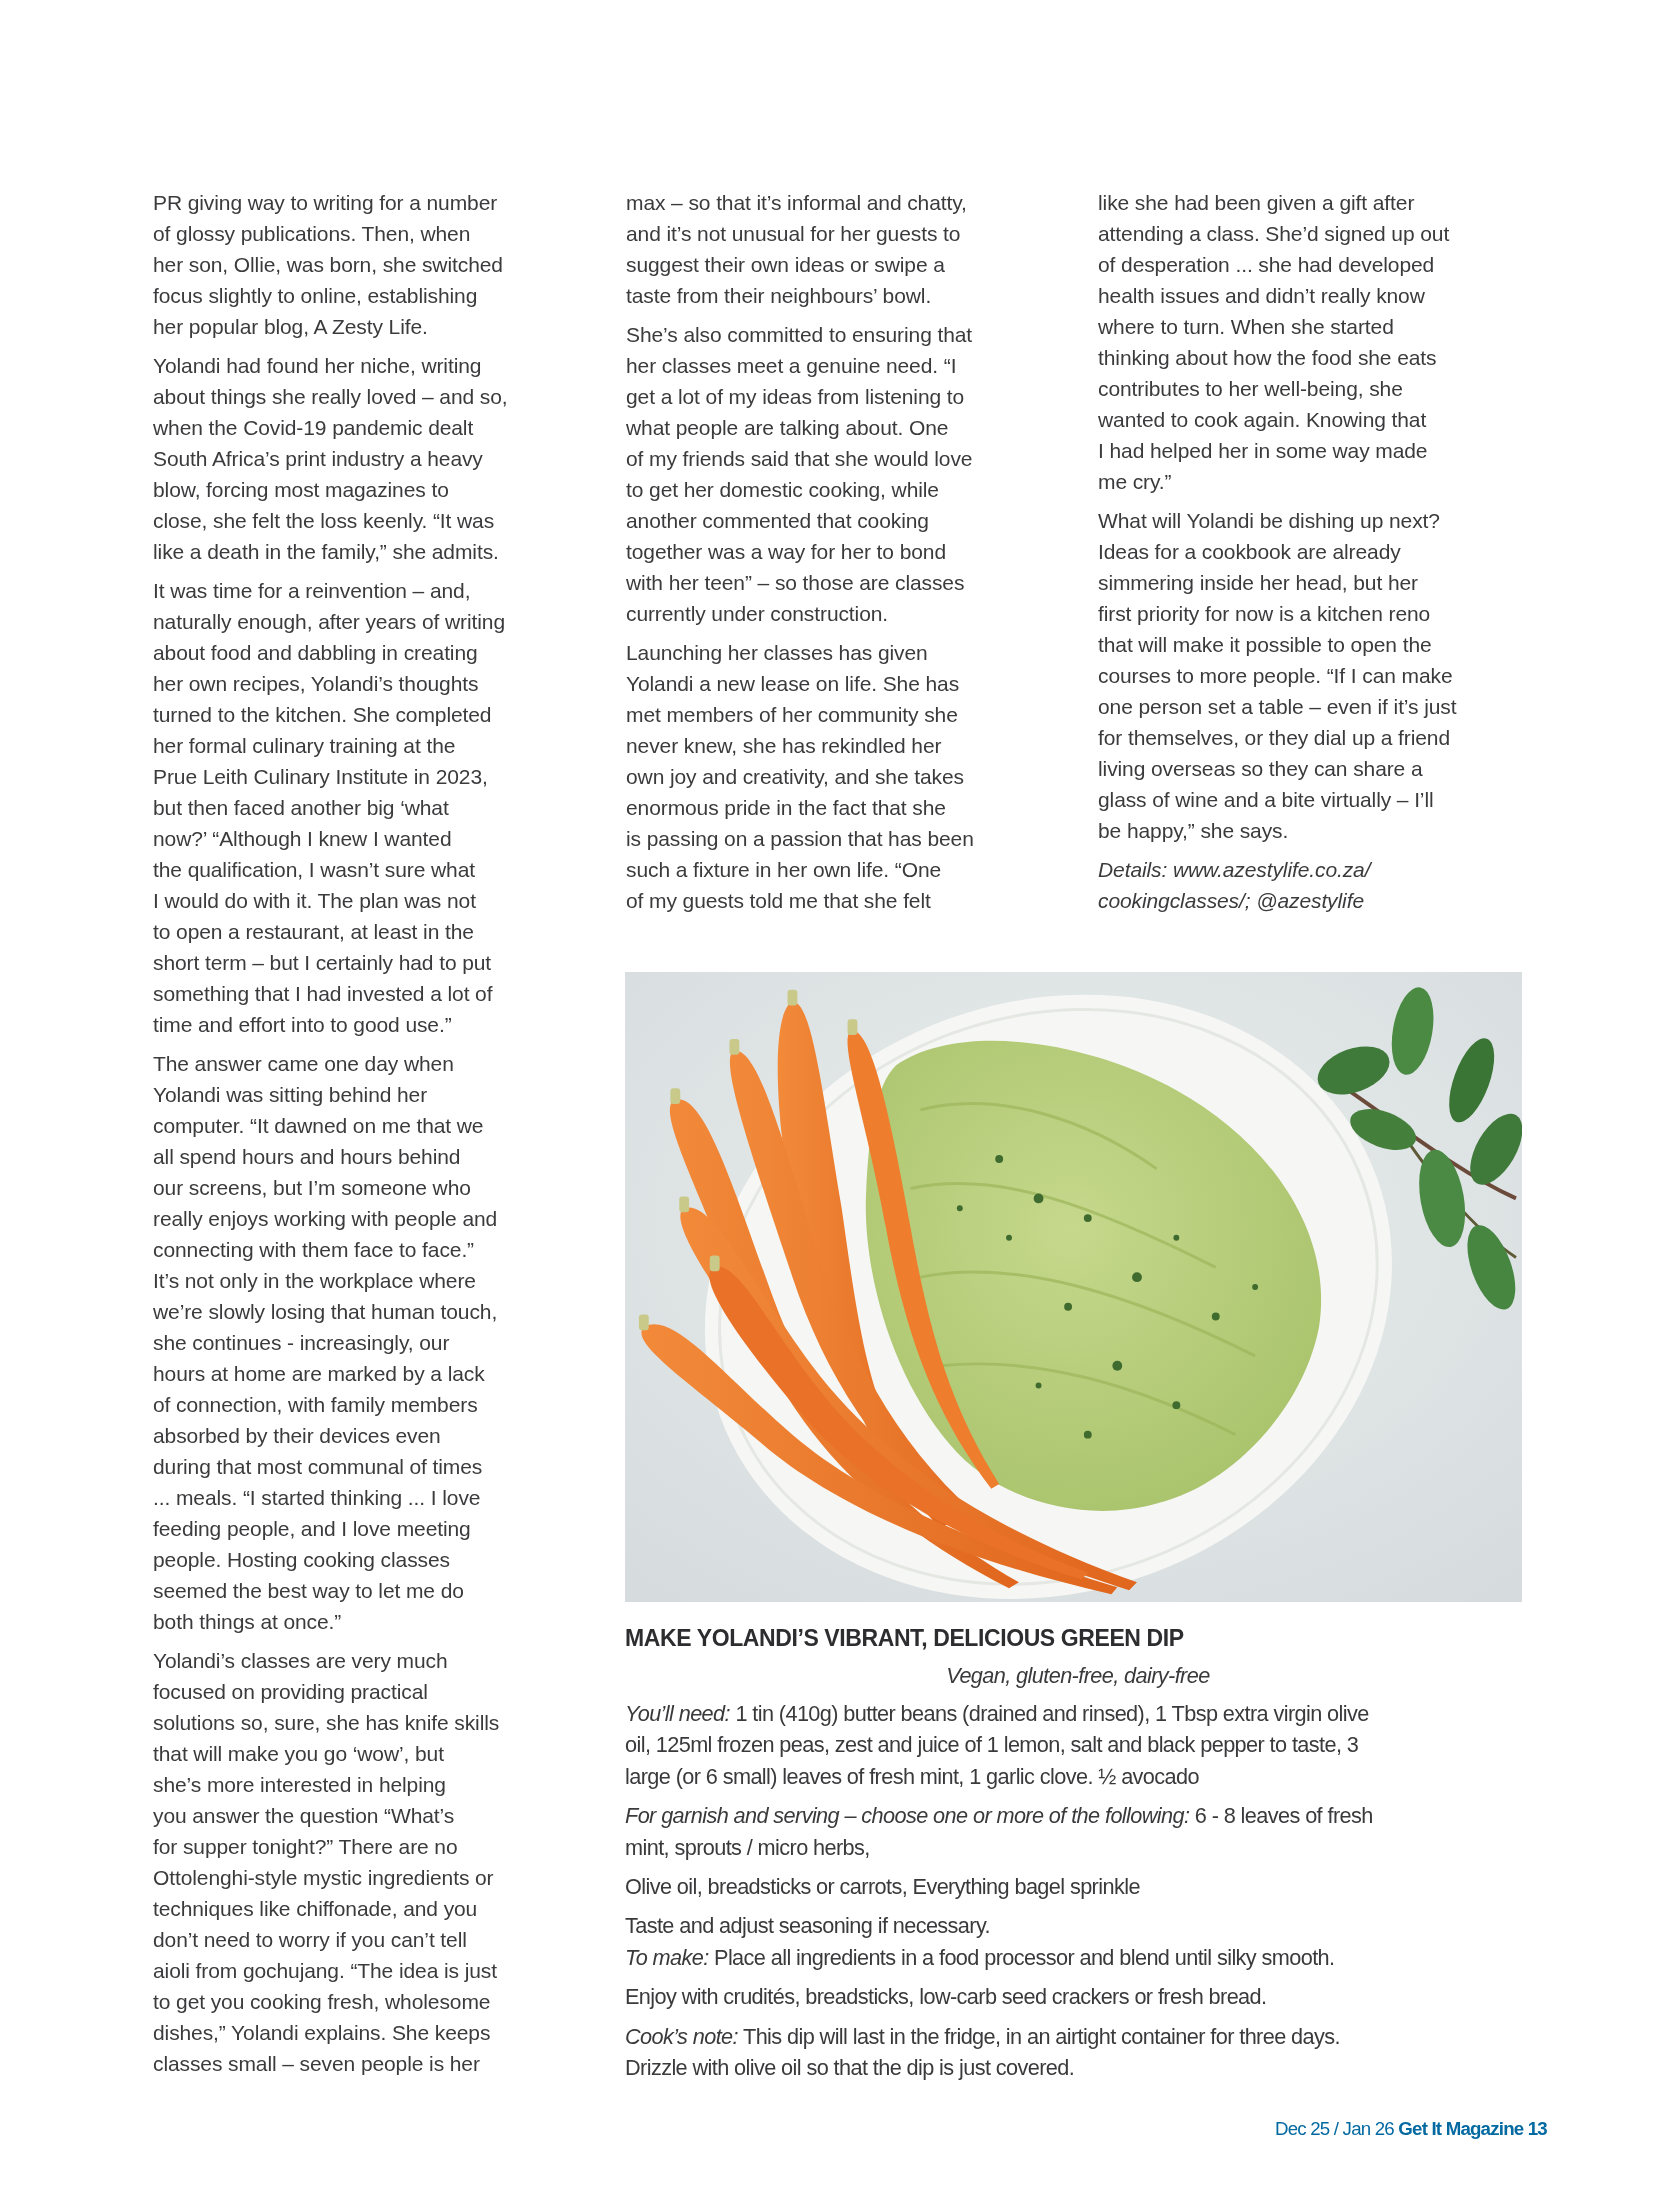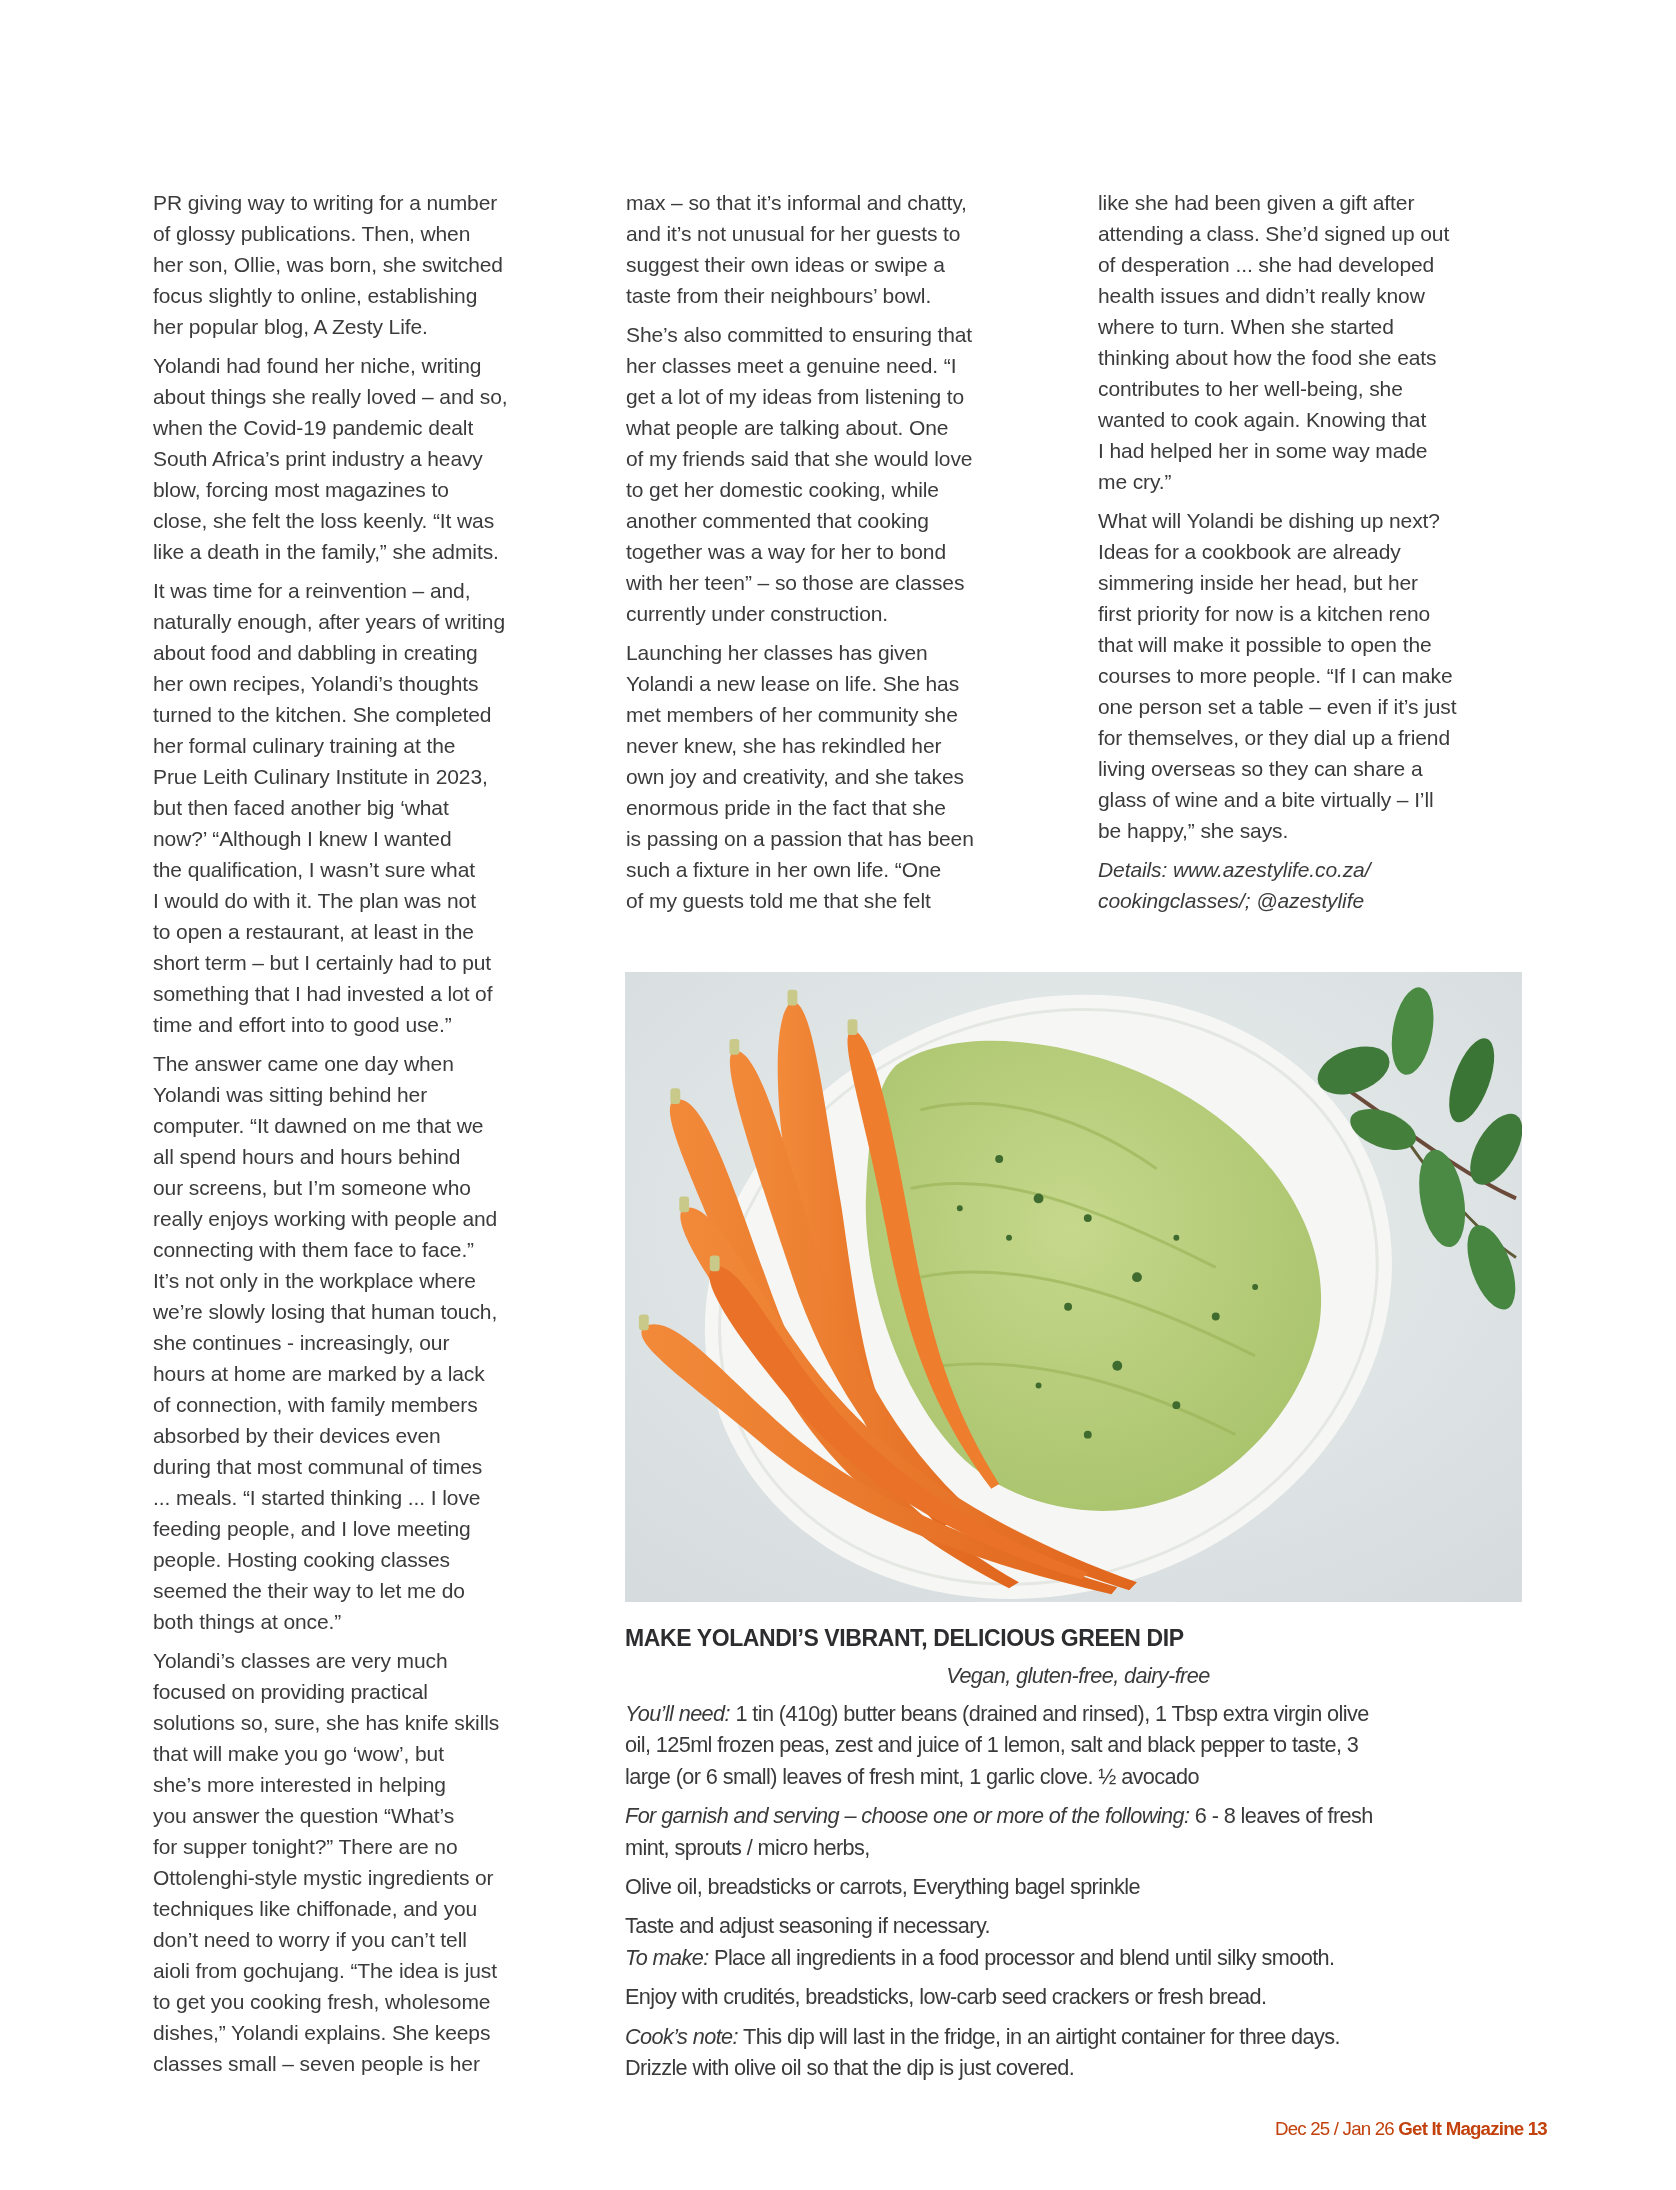--- a/index.html
+++ b/index.html
@@ -22,21 +22,21 @@
             font-family: "Liberation Sans", sans-serif; color: #3a3a3c;
             font-size: 21.7px; line-height: 31.5px; letter-spacing: -0.6px; }
   #recipe h2 { margin: 0 0 5.9px 0; font-size: 23px; font-weight: bold; letter-spacing: -0.4px;
                color: #2d2d30; line-height: 31.5px; }
   #recipe p { margin: 0 0 7.9px 0; }
   #recipe .sub { font-style: italic; margin-bottom: 5.9px; text-align: center; }
   #recipe .lbl { font-style: italic; }
   #recipe .ln { display: block; white-space: nowrap; }
 
   #footer { position: absolute; left: 1275px; top: 2118px; font-size: 18.7px;
-            letter-spacing: -0.8px; color: #c2410c; font-family: "Liberation Sans", sans-serif; }
+            letter-spacing: -0.8px; color: #0369a1; font-family: "Liberation Sans", sans-serif; }
   #footer .brand { font-weight: bold; }
 </style>
 </head>
 <body>
 
 <div id="col1" class="col">
     <p>
       <span class="ln">PR giving way to writing for a number</span>
       <span class="ln">of glossy publications. Then, when</span>
       <span class="ln">her son, Ollie, was born, she switched</span>
@@ -80,21 +80,21 @@
       <span class="ln">It’s not only in the workplace where</span>
       <span class="ln">we’re slowly losing that human touch,</span>
       <span class="ln">she continues - increasingly, our</span>
       <span class="ln">hours at home are marked by a lack</span>
       <span class="ln">of connection, with family members</span>
       <span class="ln">absorbed by their devices even</span>
       <span class="ln">during that most communal of times</span>
       <span class="ln">... meals. “I started thinking ... I love</span>
       <span class="ln">feeding people, and I love meeting</span>
       <span class="ln">people. Hosting cooking classes</span>
-      <span class="ln">seemed the their way to let me do</span>
+      <span class="ln">seemed the best way to let me do</span>
       <span class="ln">both things at once.”</span>
     </p>
     <p>
       <span class="ln">Yolandi’s classes are very much</span>
       <span class="ln">focused on providing practical</span>
       <span class="ln">solutions so, sure, she has knife skills</span>
       <span class="ln">that will make you go ‘wow’, but</span>
       <span class="ln">she’s more interested in helping</span>
       <span class="ln">you answer the question “What’s</span>
       <span class="ln">for supper tonight?” There are no</span>

